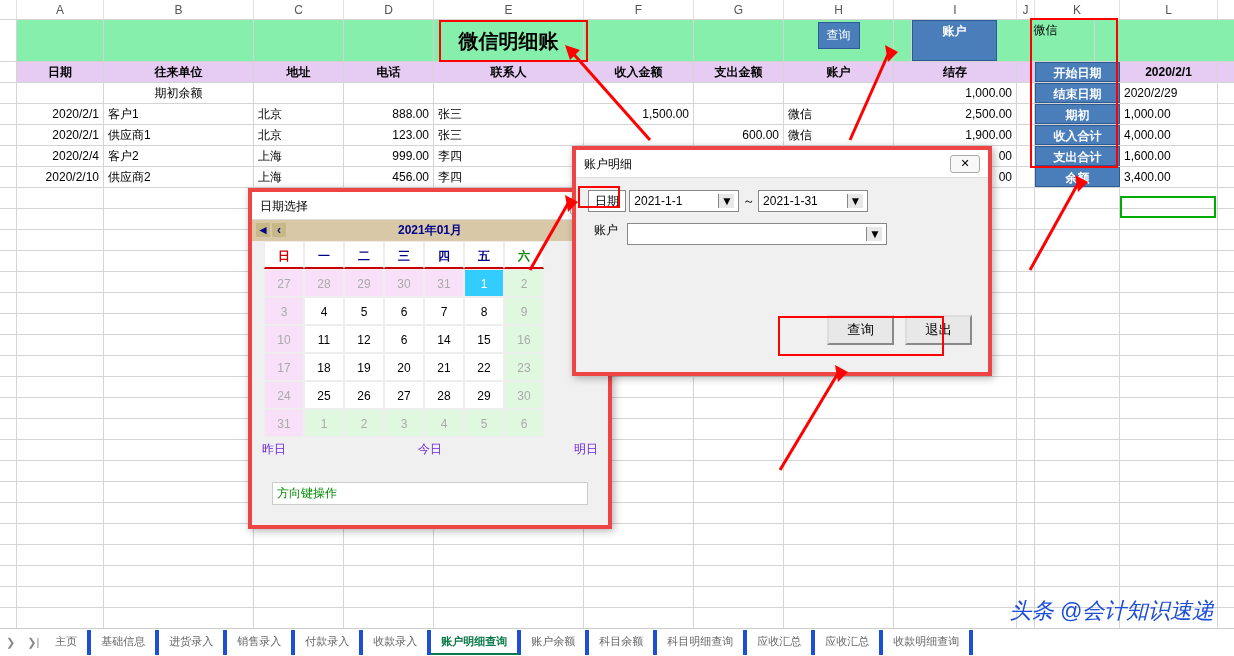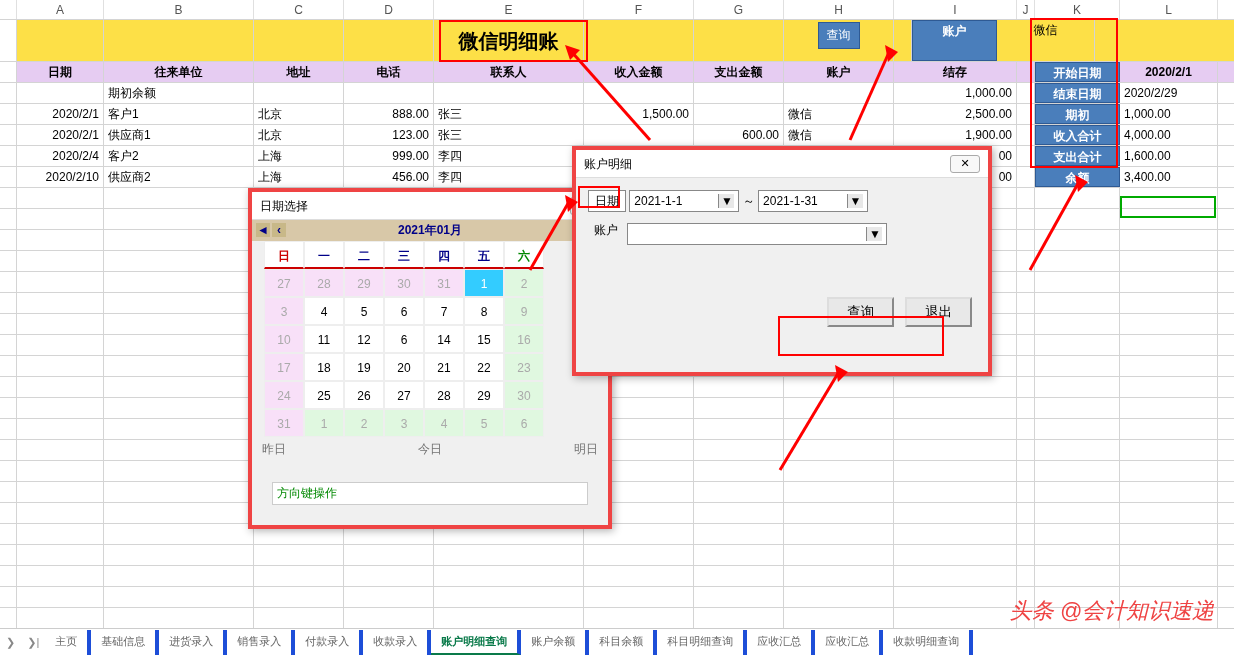--- a/index.html
+++ b/index.html
@@ -4,21 +4,21 @@
 <style>
 *{box-sizing:border-box;margin:0;padding:0;font-family:"Microsoft YaHei",SimSun,sans-serif}
 body{background:#fff;width:1234px;height:656px;overflow:hidden;position:relative;font-size:12px}
 .grid{position:absolute;top:0;left:0;width:1234px}
 .colhdr{display:flex;height:20px;background:#fff;border-bottom:1px solid #d4d4d4}
 .colhdr div{text-align:center;color:#555;border-right:1px solid #e0e0e0;line-height:20px}
 .rowhdr{width:17px;border-right:1px solid #d4d4d4;background:#fff}
 .row{display:flex;height:21px;border-bottom:1px solid #d4d4d4}
 .row>div{border-right:1px solid #d4d4d4;padding:0 4px;line-height:21px;overflow:hidden;white-space:nowrap}
 .cA{width:87px}.cB{width:150px}.cC{width:90px}.cD{width:90px}.cE{width:150px}.cF{width:110px}.cG{width:90px}.cH{width:110px}.cI{width:123px}.cJ{width:18px}.cK{width:85px}.cL{width:98px}
-.title-row{background:#fde047}
+.title-row{background:#86efac}
 .title-cell{font-size:20px;font-weight:bold;text-align:center;color:#000}
 .hdr-row{background:#e6ccf2}
 .hdr-row>div{text-align:center;font-weight:bold}
 .num{text-align:right}
 .btn-blue{background:#4a7ebb;color:#fff;border:1px solid #2e5a94;padding:2px 8px;display:inline-block;margin:2px}
 .kcell{background:#4a7ebb;color:#fff;text-align:center;font-weight:bold;border:1px solid #2e5a94!important}
 .redbox{position:absolute;border:2px solid red;pointer-events:none}
 .greenbox{position:absolute;border:2px solid #0a0;pointer-events:none}
 .arrow{position:absolute;pointer-events:none}
 .dialog{position:absolute;background:#f0f0f0;border:4px solid #ef4444;box-shadow:2px 2px 8px rgba(0,0,0,.3)}
@@ -26,30 +26,30 @@
 .dlg-close{border:1px solid #aaa;border-radius:3px;width:30px;height:18px;text-align:center;line-height:14px;background:#f8f8f8;font-size:11px}
 .cal-nav{background:#d8c8a8;text-align:center;padding:2px;color:#008;font-weight:bold;position:relative}
 .cal-nav .navbtn{position:absolute;background:#c8b888;width:14px;height:14px;top:3px}
 .cal-grid{display:grid;grid-template-columns:repeat(7,40px)}
 .cal-grid>div{height:28px;line-height:28px;text-align:center;border:1px solid #eee;background:#fff}
 .cal-wh{color:#008;font-weight:bold;border-bottom:2px solid #c00!important}
 .cal-sun{color:#c00}.cal-sat{color:#080}
 .cal-prev{background:#f8e0f8!important;color:#aaa}
 .cal-next{background:#e0f8e0!important;color:#aaa}
 .cal-today{background:#3cf!important;color:#fff}
-.cal-foot{display:flex;justify-content:space-between;padding:4px 10px;color:#737373}
+.cal-foot{display:flex;justify-content:space-between;padding:4px 10px;color:#6d28d9}
 .cal-hint{border:1px solid #ccc;background:#fff;color:#080;padding:2px 4px;margin:20px}
 .fld{border:1px solid #888;background:#fff;height:22px;padding:0 4px;display:inline-flex;align-items:center;justify-content:space-between}
 .dd-btn{background:#e8e8e8;border-left:1px solid #888;width:16px;text-align:center}
 .obtn{border:2px outset #ddd;background:#e8e8e8;padding:4px 18px;margin:0 4px}
 .tabs{position:absolute;bottom:0;left:0;right:0;height:28px;background:#fff;border-top:1px solid #ccc;display:flex;align-items:center;font-size:11px}
 .tabs .nav{padding:0 6px;color:#888}
 .tab{padding:4px 10px;color:#666;border-right:4px solid #1d4ed8}
 .tab.active{color:#0a7a4a;border-bottom:2px solid #0a7a4a;font-weight:bold}
-.watermark{position:absolute;right:20px;bottom:30px;font-size:22px;color:#ef4444;font-style:italic}
+.watermark{position:absolute;right:20px;bottom:30px;font-size:22px;color:#1d4ed8;font-style:italic}
 </style>
 </head>
 <body>
 
 <div class="grid">
  <div class="colhdr">
   <div class="rowhdr"></div>
   <div class="cA">A</div>
       <div class="cB">B</div>
       <div class="cC">C</div>
@@ -91,21 +91,21 @@
       <div class="cH">账户</div>
       <div class="cI">结存</div>
       <div class="cJ"></div>
   <div class="cK kcell">开始日期</div>
       <div class="cL">2020/2/1</div>
  </div>
 
  <div class="row">
   <div class="rowhdr"></div>
   <div class="cA"></div>
-      <div class="cB" style="">期初余额</div>
+      <div class="cB" style="text-align:center">期初余额</div>
       <div class="cC"></div>
       <div class="cD"></div>
       <div class="cE"></div>
       <div class="cF"></div>
       <div class="cG"></div>
       <div class="cH"></div>
       <div class="cI num">1,000.00</div>
       <div class="cJ"></div>
   <div class="cK kcell">结束日期</div>
       <div class="cL">2020/2/29</div>
@@ -598,21 +598,21 @@
           <span class="dd-btn">▼</span>
         </span>
   </div>
   <div>
    <span style="padding:3px 6px">账户</span>
    <span class="fld" style="width:260px">
           <span></span>
           <span class="dd-btn">▼</span>
         </span>
   </div>
-  <div style="text-align:right;margin-top:52px">
+  <div style="text-align:right;margin-top:70px">
    <button class="obtn">查询</button>
    <button class="obtn">退出</button>
   </div>
  </div>
 </div>
 
 <div class="redbox" style="left:439px;top:20px;width:149px;height:42px"></div>
 <div class="redbox" style="left:578px;top:186px;width:42px;height:22px"></div>
 <div class="redbox" style="left:778px;top:316px;width:166px;height:40px"></div>
 <div class="redbox" style="left:1030px;top:18px;width:88px;height:150px"></div>

